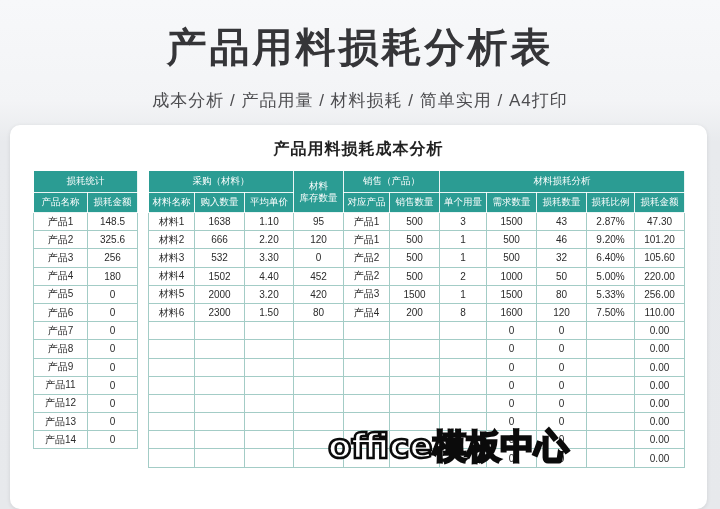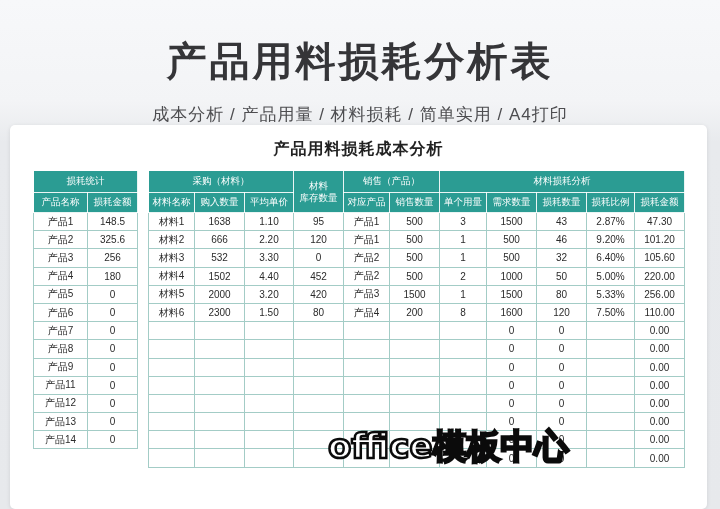--- a/index.html
+++ b/index.html
@@ -1,25 +1,25 @@
 <!DOCTYPE html>
 <html style="--accent: #2b9c93;"><head>
 <meta charset="utf-8">
 <style>
   * { margin:0; padding:0; box-sizing:border-box; }
   html,body { width:720px; height:509px; overflow:hidden;
     font-family:"Liberation Sans","DejaVu Sans",sans-serif; }
   body { background:linear-gradient(180deg,#f7f8fa 0%,#f3f4f6 20%,#e8eaed 28%,#e7e9ec 100%); position:relative; }
 
   .banner { text-align:center; padding-top:20px; }
-  .page-title { font-size:40px; font-weight:800; color:#353538; letter-spacing:3px;margin-top:14px; }
+  .page-title { font-size:40px; font-weight:800; color:#353538; letter-spacing:3px; }
   .page-subtitle { margin-top:14px; font-size:17px; color:#4d4d50; letter-spacing:1px; }
 
   .card { position:absolute; left:10px; top:125px; width:697px; height:384px;
-    background:#ffffff; border-radius:5px; box-shadow:0 1px 4px rgba(0,0,0,0.10); }
+    background:#ffffff; border-radius:10px; box-shadow:0 1px 4px rgba(0,0,0,0.10); }
   .card-title { text-align:center; font-size:16px; font-weight:800; color:#222; padding-top:14px; letter-spacing:1px; }
 
   .tables { display:flex; align-items:flex-start; margin:10px 0 0 23px; }
   table { border-collapse:collapse; table-layout:fixed;padding-left:19px; }
   .gap { width:10px; flex:0 0 10px; }
 
   thead th { background:var(--accent,#2b9c93); color:#fff; font-weight:400;
     font-size:9.5px; border:1px solid rgba(255,255,255,0.9); text-align:center; padding:0; }
   thead tr.group-row th { height:22px; }
   thead tr.col-row th { height:20px;margin-top:27px; }

